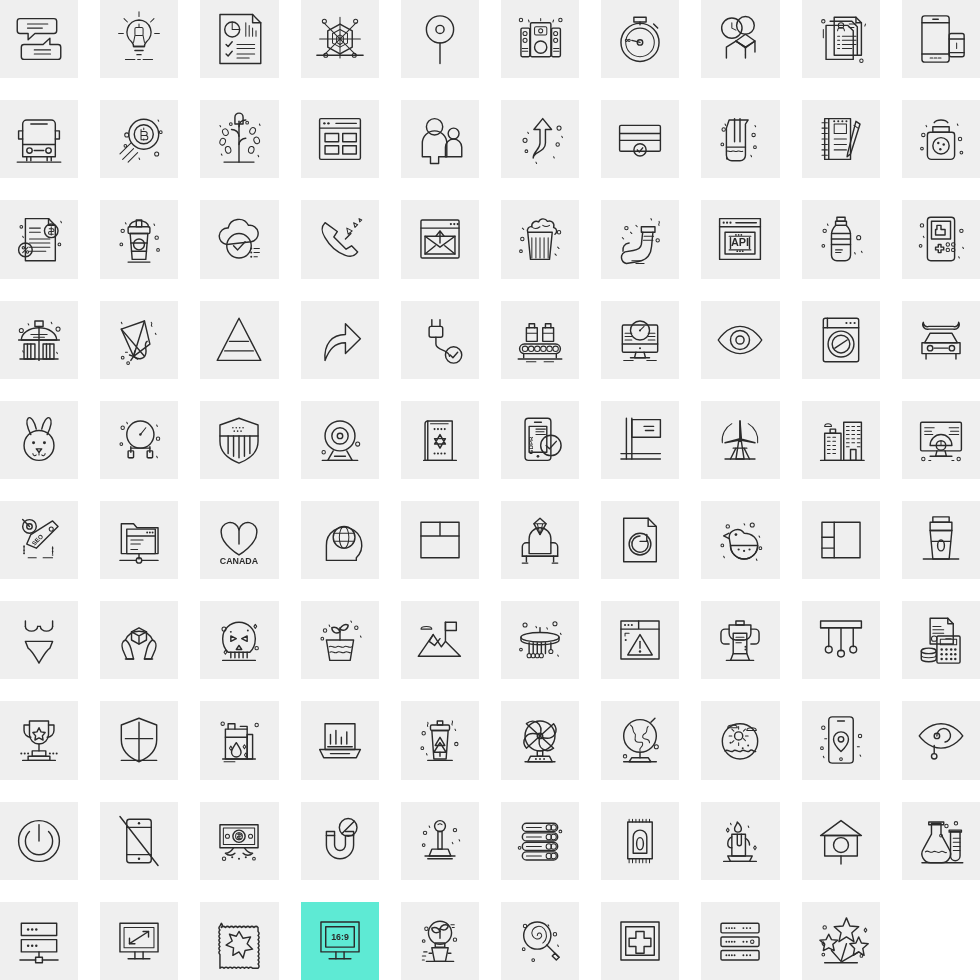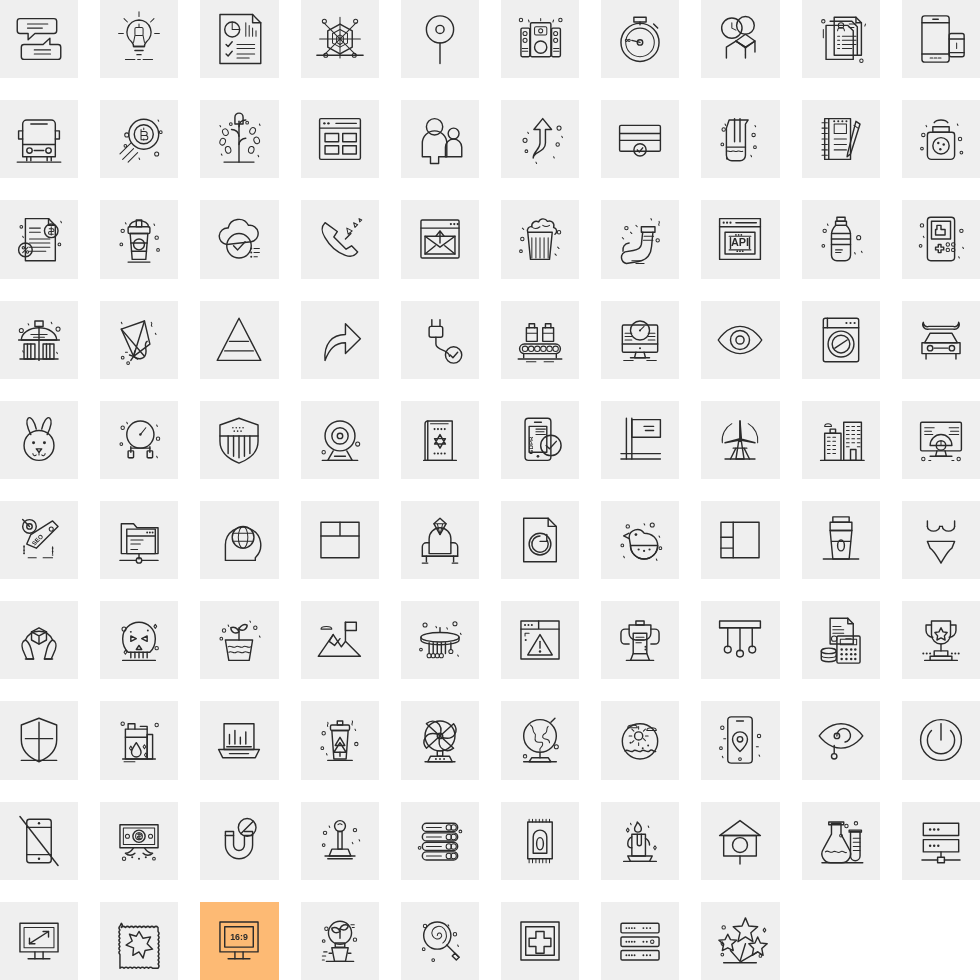--- a/index.html
+++ b/index.html
@@ -812,20 +812,29 @@
           <path class="ln-thin" d="M38 50h18M38 56h14M38 64h10"></path>
           <path class="ln" d="M50 70v8"></path>
           <circle class="ln" cx="50" cy="80" r="4"></circle>
           <path class="ln" d="M22 80h24M54 80h24"></path>
         </g>
       </svg>
     </div>
 <div class="cell" style="background: rgb(239, 239, 239);">
       <svg viewBox="0 0 100 100">
         <g>
+          <path class="ln" d="M50 72S24 56 24 40a13 13 0 0 1 26-5 13 13 0 0 1 26 5c0 16-26 32-26 32z"></path>
+          <path class="ln" d="M50 34v22"></path>
+          <text class="txt" x="50" y="86" font-size="13">CANADA</text>
+        </g>
+      </svg>
+    </div>
+<div class="cell" style="background: rgb(239, 239, 239);">
+      <svg viewBox="0 0 100 100">
+        <g>
           <path class="ln" d="M30 80V58a26 26 0 1 1 44 18v4H30z"></path>
           <circle class="ln" cx="56" cy="46" r="16"></circle>
           <ellipse class="ln-thin" cx="56" cy="46" rx="7" ry="16"></ellipse>
           <path class="ln-thin" d="M41 40h30M41 52h30"></path>
         </g>
       </svg>
     </div>
 <div class="cell" style="background: rgb(239, 239, 239);">
       <svg viewBox="0 0 100 100">
         <g>
@@ -1362,21 +1371,21 @@
       </svg>
     </div>
 <div class="cell" style="background: rgb(239, 239, 239);">
       <svg viewBox="0 0 100 100">
         <g>
           <path class="ln" d="M24 24q3 3 0 6 3-3 6 0 3-3 6 0 3-3 6 0 3-3 6 0 3-3 6 0 3-3 6 0 3-3 6 0 3-3 6 0 3-3 6 0v6q3 3 0 6 3 3 0 6 3 3 0 6 3 3 0 6 3 3 0 6 3 3 0 6 3 3 0 6 3 3 0 6 3 3 0 6H70q-3-3-6 0-3-3-6 0-3-3-6 0-3-3-6 0-3-3-6 0-3-3-6 0-3-3-6 0-3-3-6 0V70q-3-3 0-6-3-3 0-6-3-3 0-6-3-3 0-6-3-3 0-6-3-3 0-6-3-3 0-6z"></path>
           <path class="ln" d="M50 36l6 10 11-2-5 10 8 8-11 2-3 11-6-9-9 5 1-11-11-4 9-6-4-10 10 3z"></path>
         </g>
       </svg>
     </div>
-<div class="cell" style="background: #fdba74;">
+<div class="cell" style="background: #5eead4;">
       <svg viewBox="0 0 100 100">
         <g>
           <rect class="ln" x="22" y="22" width="56" height="44"></rect>
           <rect class="ln" x="29" y="29" width="42" height="30"></rect>
           <text class="txt" x="50" y="49" font-size="13">16:9</text>
           <path class="ln" d="M44 66v10M56 66v10"></path>
           <path class="ln" d="M34 76h32"></path>
         </g>
       </svg>
     </div>

